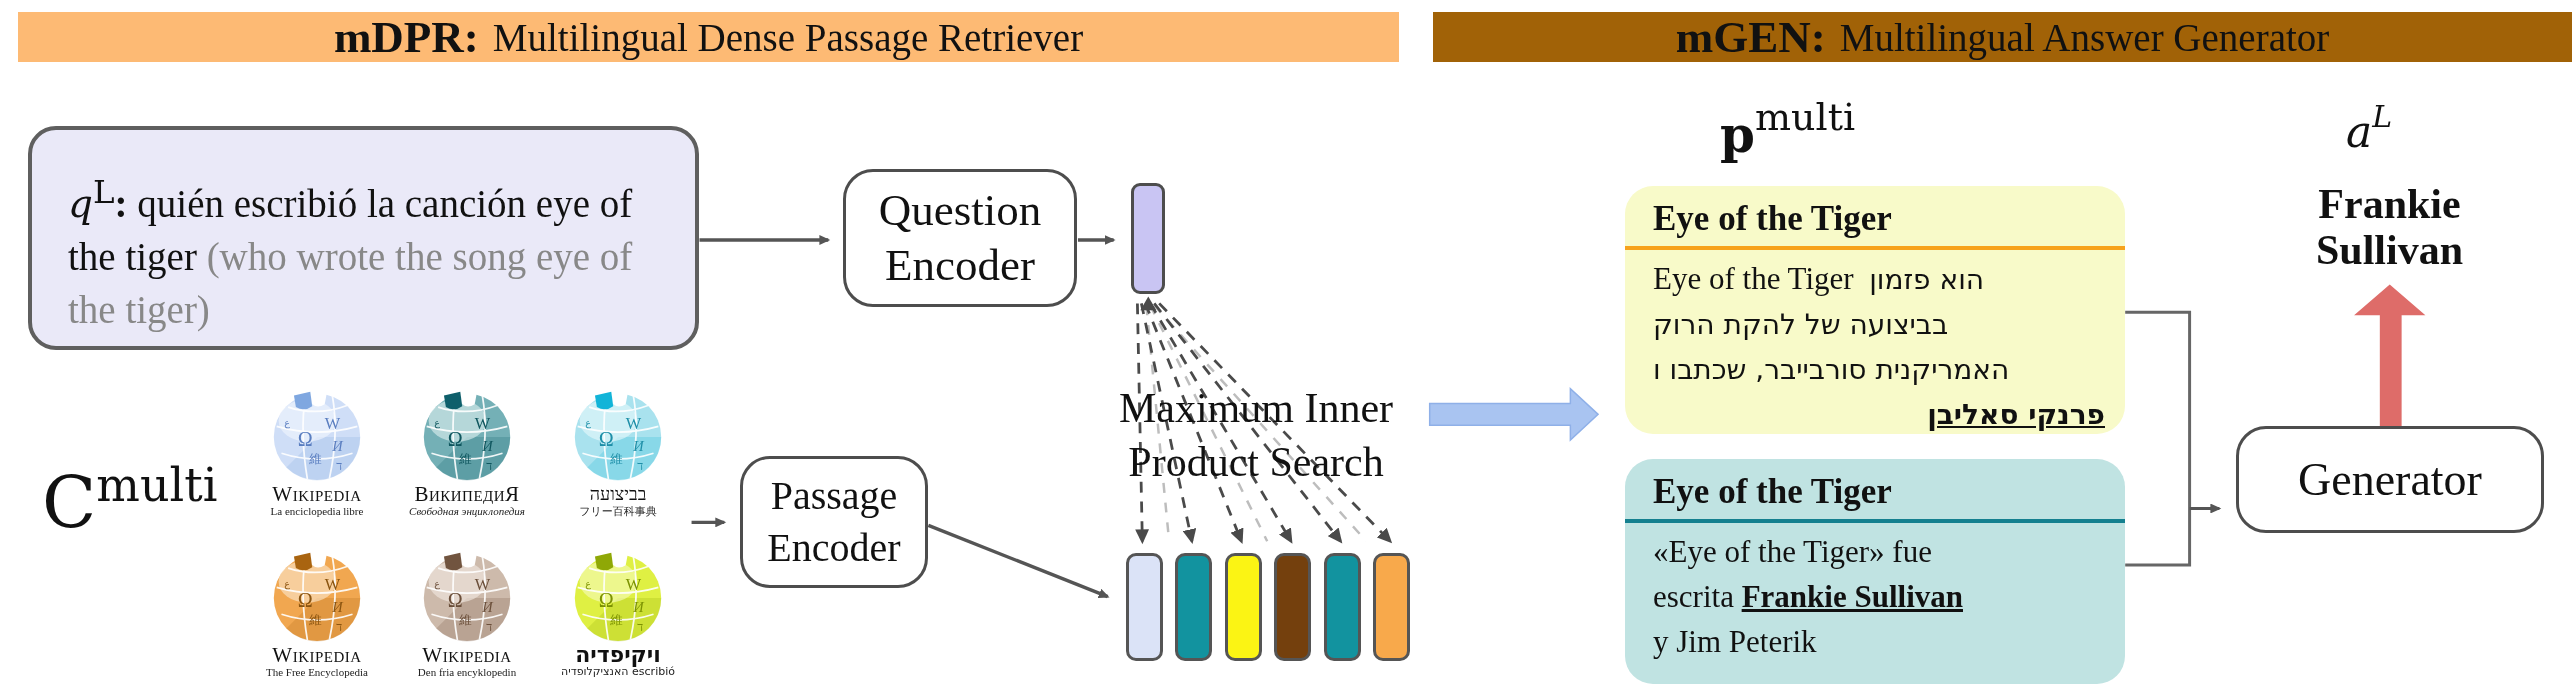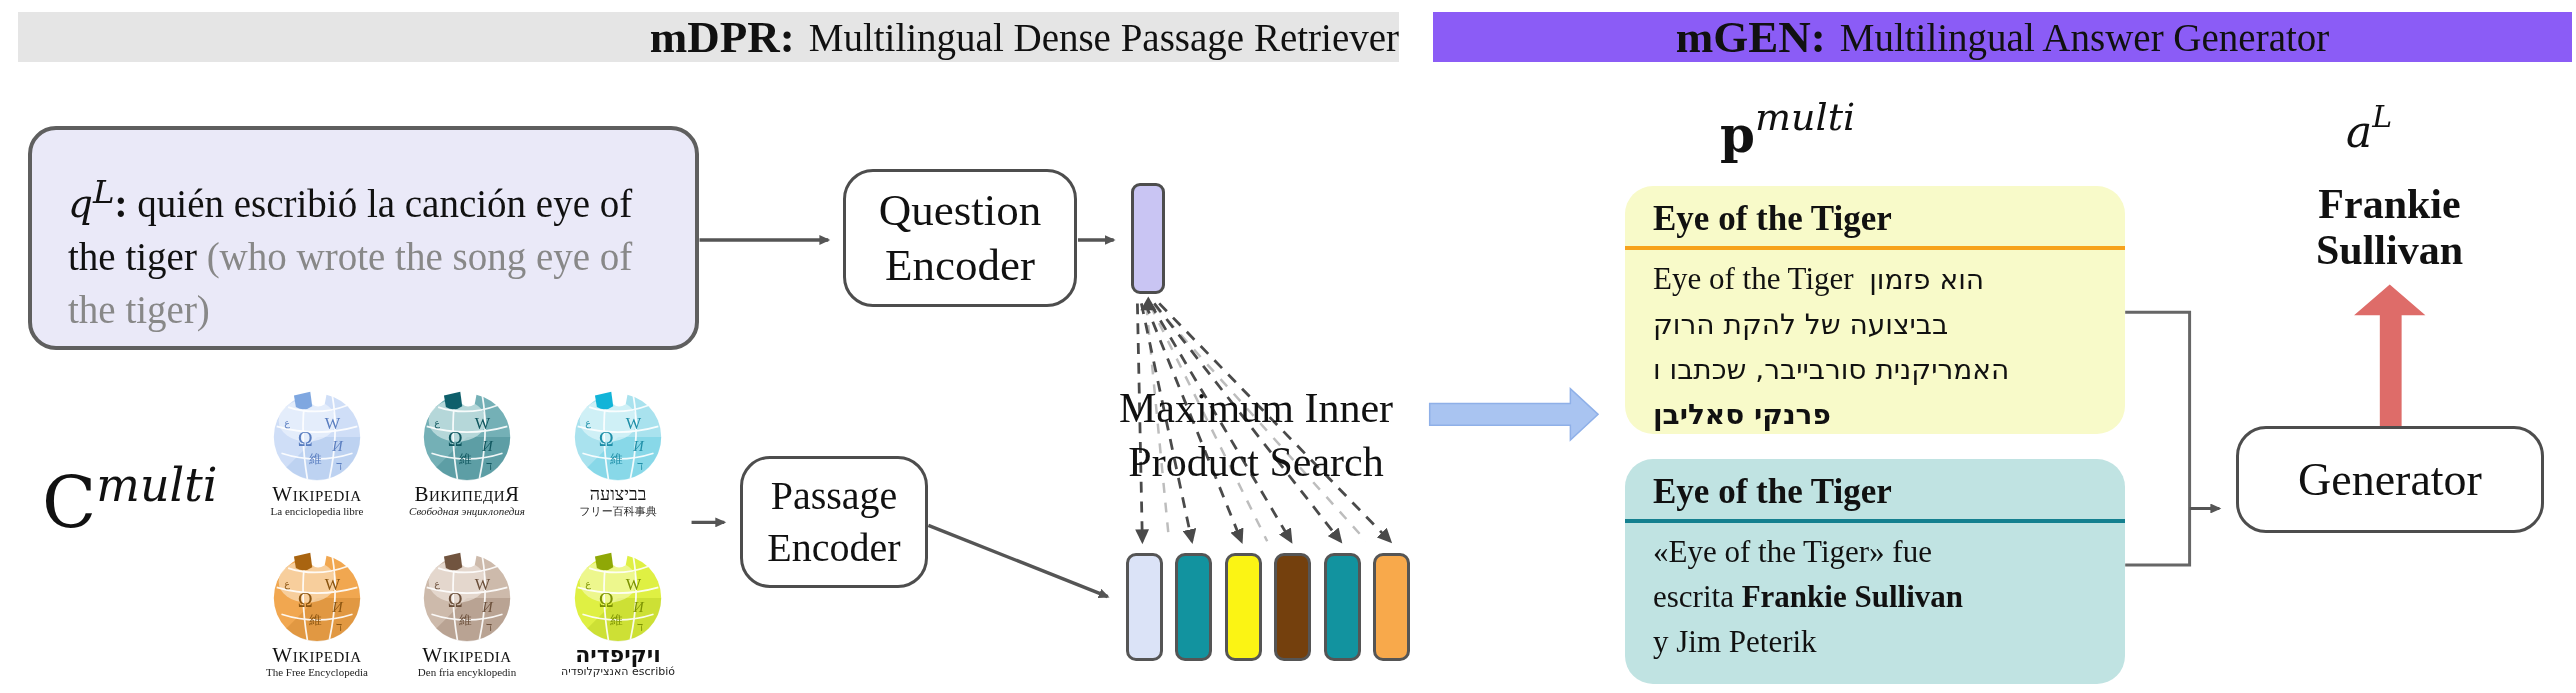--- a/index.html
+++ b/index.html
@@ -12,21 +12,21 @@
   .banner-blue{left:18px;width:1381px;}
   .banner-pink{left:1433px;width:1139px;}
   .banner-abbr{font-weight:bold;font-size:45px;}
   .banner-rest{font-size:39px;}
 
   
   .question-box{position:absolute;left:28px;top:126px;width:671px;height:224px;box-sizing:border-box;
     background:#eae9f8;border:4px solid #5f5f5f;border-radius:28px;padding:36px 30px 0 36px;
     font-size:39px;line-height:53px;}
   .mvar{font-style:italic;font-family:"DejaVu Serif",serif;}
-  .msup{font-style:italic;font-family:"DejaVu Serif",serif;}
+  .msup{font-family:"DejaVu Serif",serif;}
   .qcolon{font-weight:bold;}
   .gray{color:#888;}
 
   
   .math-label{position:absolute;font-family:"DejaVu Serif",serif;white-space:nowrap;}
   .c-multi{left:42px;top:458px;font-size:71px;}
   .c-multi .msup{font-size:46px;vertical-align:26px;}
   .p-multi{left:1720px;top:95px;font-size:50px;font-weight:bold;}
   .p-multi .msup{font-size:38px;vertical-align:22px;font-weight:normal;}
   .a-l{left:2346px;top:99px;font-size:44px;font-style:italic;}
@@ -61,21 +61,21 @@
     font-size:42px;line-height:54px;}
 
   
   .passage{position:absolute;left:1625px;width:500px;box-sizing:border-box;border-radius:28px;}
   .passage-yellow{top:186px;height:248px;}
   .passage-teal{top:459px;height:225px;}
   .passage-title{font-weight:bold;font-size:35px;line-height:38px;padding:14px 0 8px 28px;}
   .passage-divider{height:4px;width:100%;}
   .passage-body{padding:6px 20px 0 28px;font-size:31px;line-height:45px;}
   .he{font-family:"DejaVu Sans",sans-serif;font-size:28px;}
-  .bold-ul{font-weight:bold;}
+  .bold-ul{font-weight:bold;text-decoration:underline;text-align:right;}
 
   
   .answer-text{position:absolute;left:2241px;top:181px;width:297px;text-align:center;
     font-weight:bold;font-size:42px;line-height:46px;}
 </style>
 </head>
 <body>
 
 <div class="stage">
 
@@ -115,25 +115,25 @@
     <polygon points="1151,313 1167,313 1159,299" fill="#4a4a4a"></polygon>
 
     <polygon points="1443,407 1585,407 1585,392 1613,418 1585,444 1585,429 1443,429" stroke-width="1.5" fill="#a9c4f1" stroke="#8fb0e8"></polygon>
 
     <path d="M2145 315 H2210 V570 H2145" fill="none" stroke="#666" stroke-width="3"></path>
     <line x1="2210" y1="513" x2="2240" y2="513" stroke="#555" stroke-width="3" marker-end="url(#ah-gray)"></line>
 
     <polygon points="2402,445 2402,318 2376,318 2412,287 2448,318 2424,318 2424,445" fill="#de6c69"></polygon>
   </svg>
 
-  <div class="banner banner-blue" style="background-color: #e5e5e5; justify-content: flex-end;">
+  <div class="banner banner-blue" style="background-color: #fdba74;">
     <span class="banner-abbr">mDPR:</span>
     <span class="banner-rest">Multilingual Dense Passage Retriever</span>
   </div>
-  <div class="banner banner-pink" style="background-color: #8b5cf6;">
+  <div class="banner banner-pink" style="background-color: #a16207;">
     <span class="banner-abbr">mGEN:</span>
     <span class="banner-rest">Multilingual Answer Generator</span>
   </div>
 
   <div class="question-box">
     <span class="mvar">q</span><sup class="msup">L</sup><span class="qcolon">:</span>
     <span>quién escribió la canción eye of the tiger</span>
     <span class="gray">(who wrote the song eye of the tiger)</span>
   </div>
 

